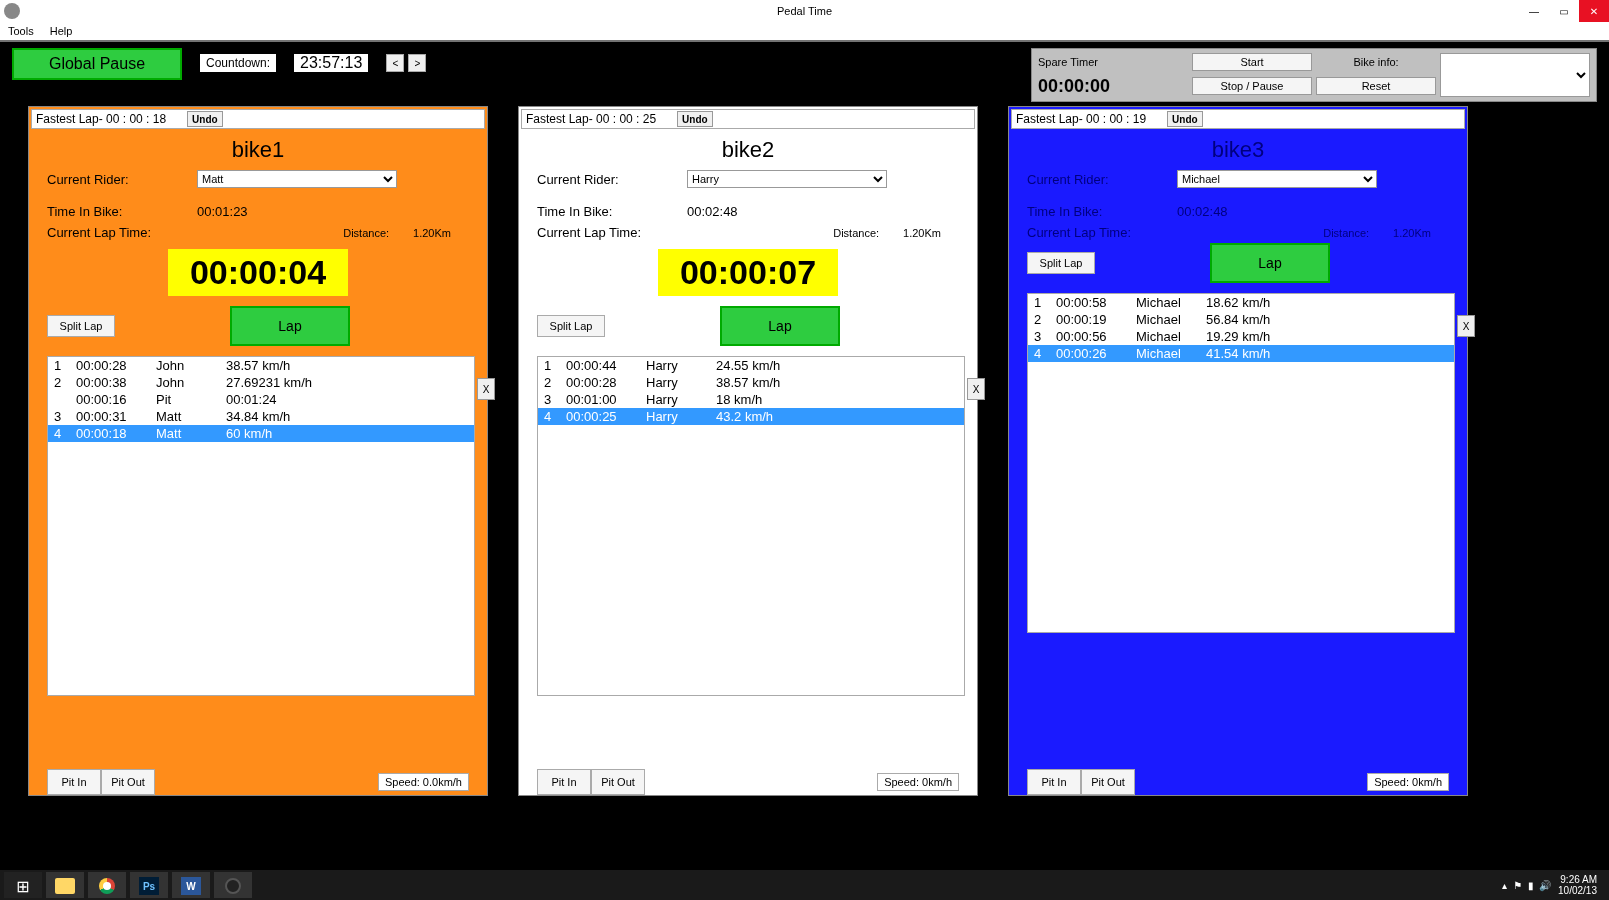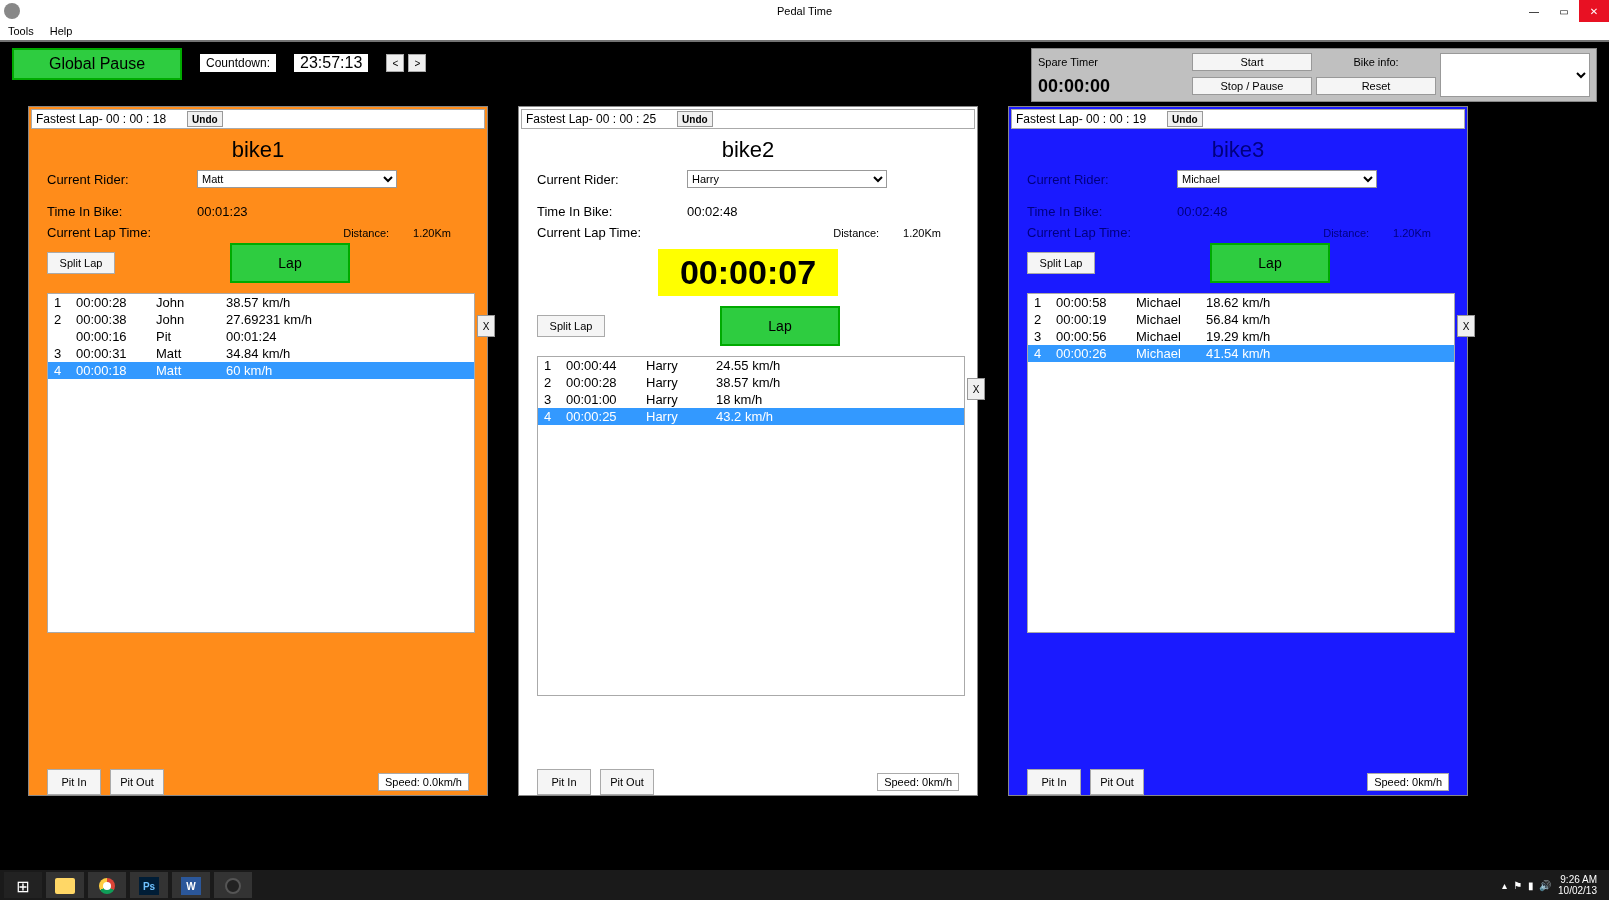--- a/index.html
+++ b/index.html
@@ -53,21 +53,21 @@
 
 .lap-controls { display: flex; align-items: center; gap: 30px; padding: 0 18px 6px; }
 .splitlap-btn { width: 68px; height: 22px; background: #f5f5f5; border: 1px solid #aaa; font-size: 11px; }
 .lap-btn { width: 120px; height: 40px; background: #2ecc40; border: 2px solid #0a0; font-size: 14px; color: #000; margin-left: 85px; }
 
 .lap-table { background: #fff; margin: 4px 12px 0 18px; border: 1px solid #aaa; height: 340px; overflow: auto; font-size: 13px; }
 .lap-table table { width: 100%; border-collapse: collapse; }
 .lap-table td { padding: 1px 6px; white-space: nowrap; }
 .lap-table tr.selected { background: #3399ff; color: #fff; }
 
-.bottom-row { display: flex; align-items: center; padding: 8px 18px 0; gap: 9px; margin-top: auto; }
+.bottom-row { display: flex; align-items: center; padding: 8px 18px 0; gap: 0; margin-top: auto; }
 .pit-btn { width: 54px; height: 26px; background: #f5f5f5; border: 1px solid #aaa; font-size: 11px; }
 .speed-box { margin-left: auto; background: #fff; border: 1px solid #aaa; padding: 2px 6px; font-size: 11px; }
 
 .blue .bike-heading, .blue .field-row, .blue .dist-row { color: #000080; }
 
 
 .taskbar { position: absolute; bottom: 0; left: 0; right: 0; height: 30px; background: #1a1a1a; display: flex; align-items: center; padding: 0 4px; gap: 4px; }
 .taskbar .tb-icon { width: 38px; height: 26px; background: #333; display: flex; align-items: center; justify-content: center; color: #fff; font-size: 12px; border-top: 2px solid transparent; }
 .taskbar .tb-icon.start { background: #222; }
 .taskbar .tray { margin-left: auto; display: flex; align-items: center; gap: 6px; color: #fff; font-size: 10px; padding-right: 8px; }
@@ -136,20 +136,21 @@
       </div>
       <div style="display:flex;align-items:center;">
         <div class="field-row" style="flex:0 0 auto">
           <span class="label">Current Lap Time:</span>
         </div>
         <div class="dist-row" style="flex:1">
           <span>Distance:</span>
           <span>1.20Km</span>
         </div>
       </div>
+      <div class="laptimer-wrap"><div class="laptimer">00:00:04</div></div>
       <div class="lap-controls">
         <button class="splitlap-btn">Split Lap</button>
         <button class="lap-btn">Lap</button>
       </div>
       <div style="position:relative">
         <div class="lap-table">
           <table>
             <tbody>
               <tr class="">
                 <td style="width:22px">1</td>

